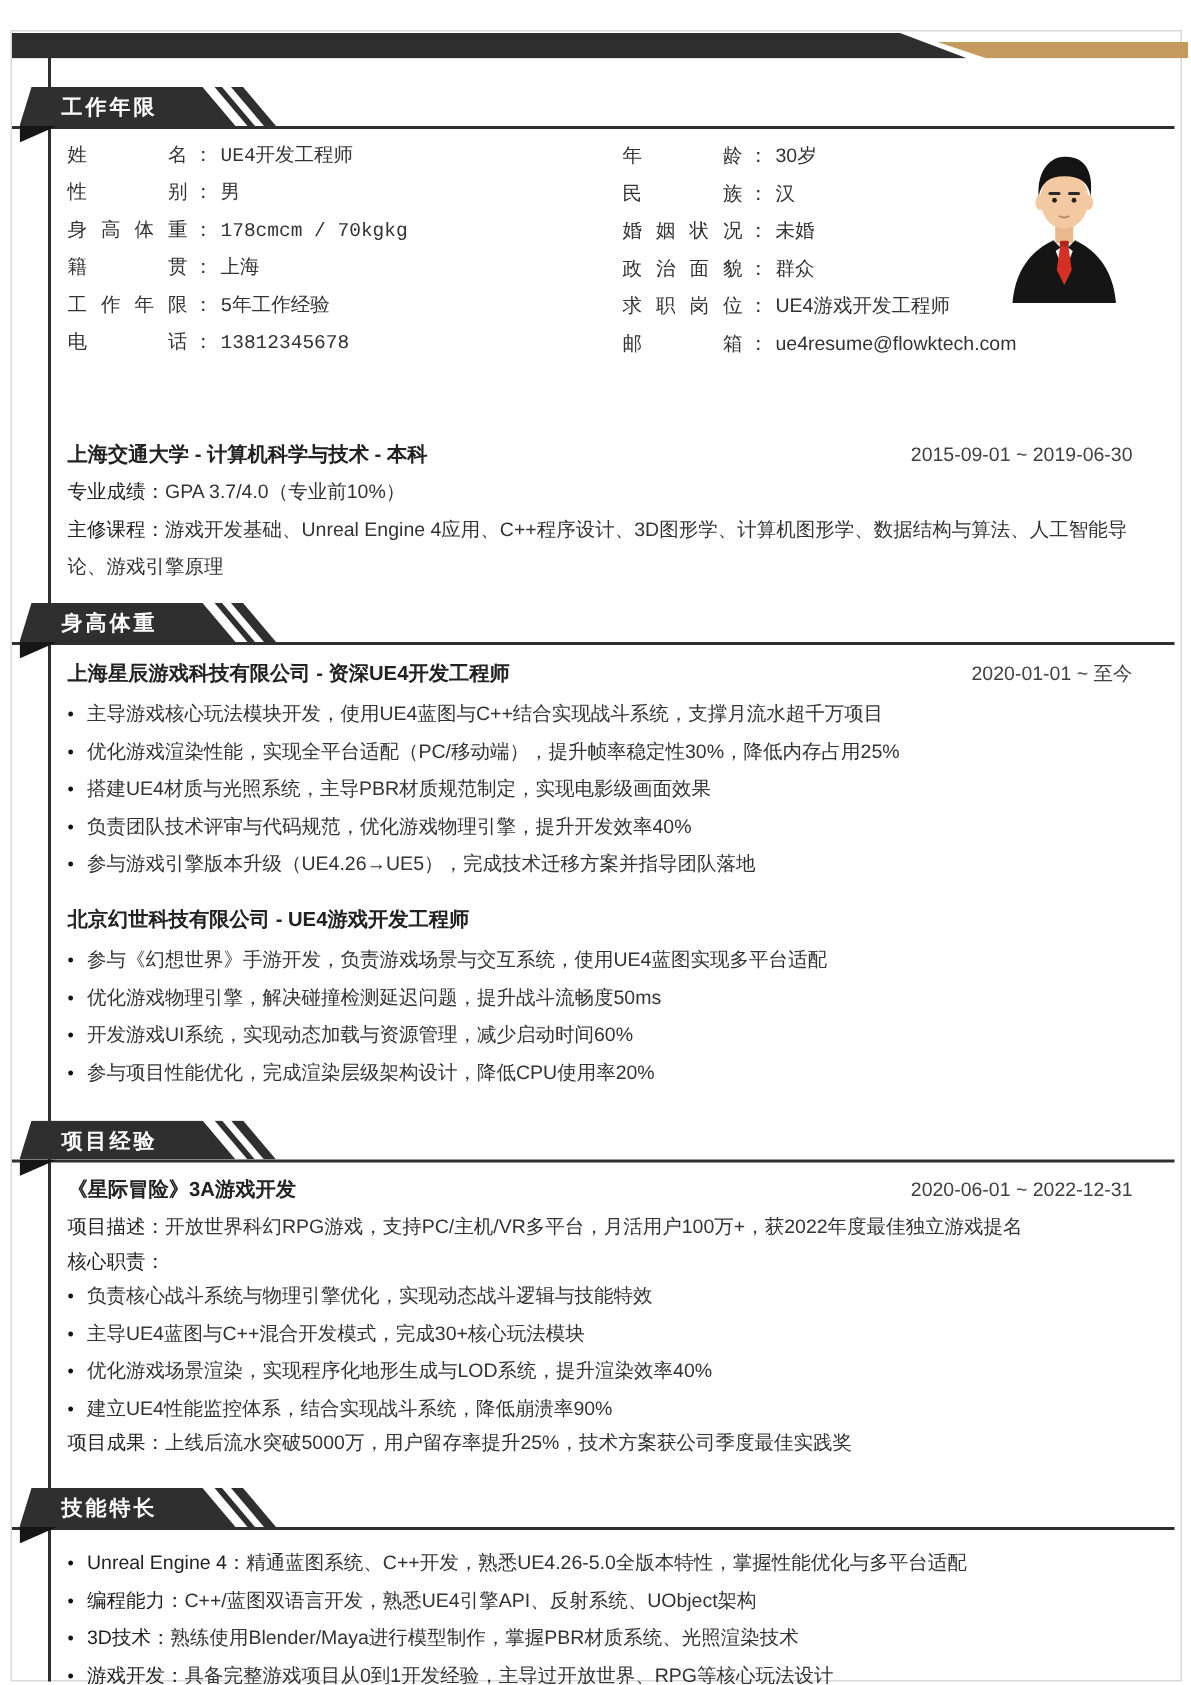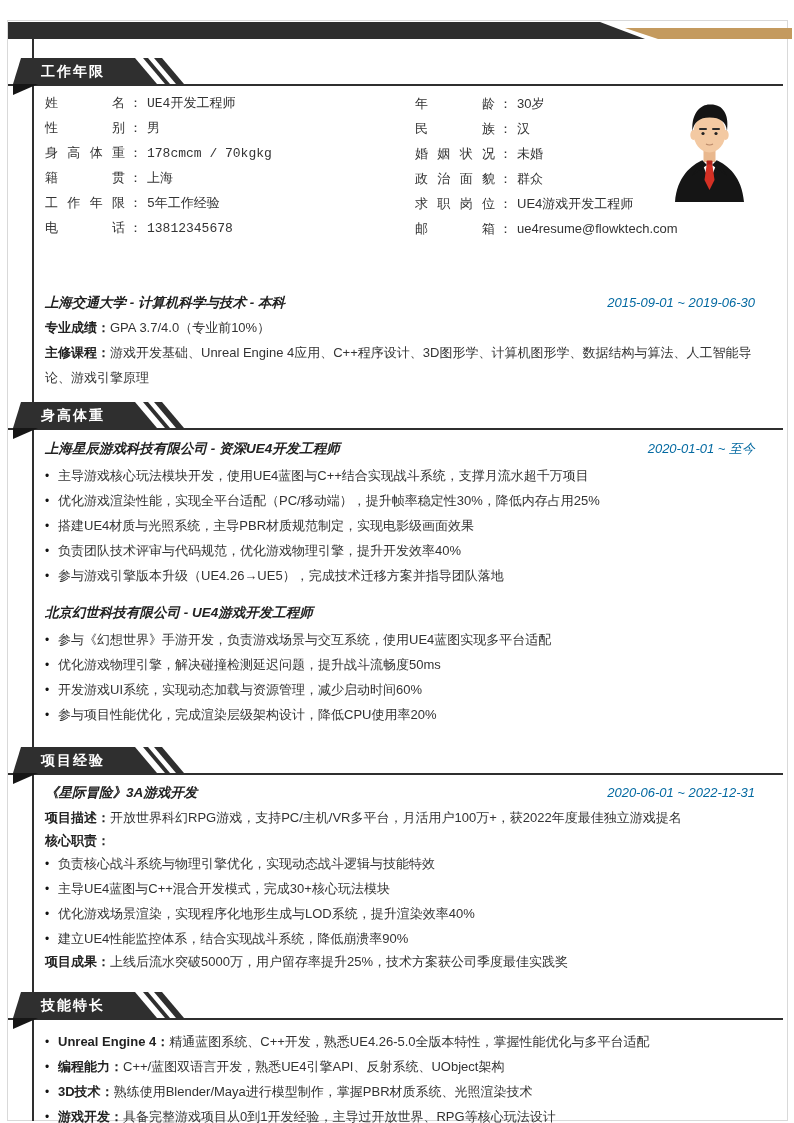--- a/index.html
+++ b/index.html
@@ -25,24 +25,24 @@
   .s-basic{top:58px}.s-edu{top:257px}.s-work{top:402px}.s-proj{top:747px}.s-skill{top:992px}
   
   .fields-left{position:absolute;left:45px;top:91px;width:360px;z-index:2;font-family:Liberation Mono, monospace;}
   .fields-right{position:absolute;left:415px;top:91px;width:250px;z-index:2;}
   .f-row{height:25px;line-height:25px;font-size:13px;white-space:nowrap;}
   .f-label{display:inline-block;width:80px;text-align:justify;text-align-last:justify;vertical-align:top;}
   .f-colon{display:inline-block;margin:0 5px 0 4px;}
   .photo{position:absolute;left:664px;top:98px;width:91px;height:104px;background:#fff;z-index:2;}
   
   .item-title{position:absolute;left:45px;right:39px;height:25px;line-height:25px;
-              font-weight:bold;font-size:13.5px;color:#222;z-index:2;white-space:nowrap;font-style:italic;}
-  .item-date{position:absolute;right:0;top:0;font-weight:normal;font-size:13px;color:#0369a1;}
+              font-weight:bold;font-size:13.5px;color:#222;z-index:2;white-space:nowrap;}
+  .item-date{position:absolute;right:0;top:0;font-weight:normal;font-size:13px;color:#404040;}
   .text-row{position:absolute;left:45px;right:39px;line-height:25px;font-size:13px;color:#333;z-index:2;}
-  .lead{font-weight:bold;color:#222;}
+  .lead{font-weight:normal;color:#222;}
   .b-row{position:absolute;left:45px;right:39px;height:25px;line-height:25px;font-size:13px;
          color:#333;z-index:2;white-space:nowrap;}
   .dot{display:inline-block;width:13px;color:#111;font-size:12px;}
   
   .t290{top:290px}.t315{top:315px}.t340{top:340px}
   .t436{top:436px}.t463{top:463px}.t488{top:488px}.t513{top:513px}.t538{top:538px}.t563{top:563px}
   .t600{top:600px}.t627{top:627px}.t652{top:652px}.t677{top:677px}.t702{top:702px}
   .t780{top:780px}.t805{top:805px}.t828{top:828px}.t851{top:851px}.t876{top:876px}.t901{top:901px}.t926{top:926px}.t949{top:949px}
   .t1029{top:1029px}.t1054{top:1054px}.t1079{top:1079px}.t1104{top:1104px}
 </style>

